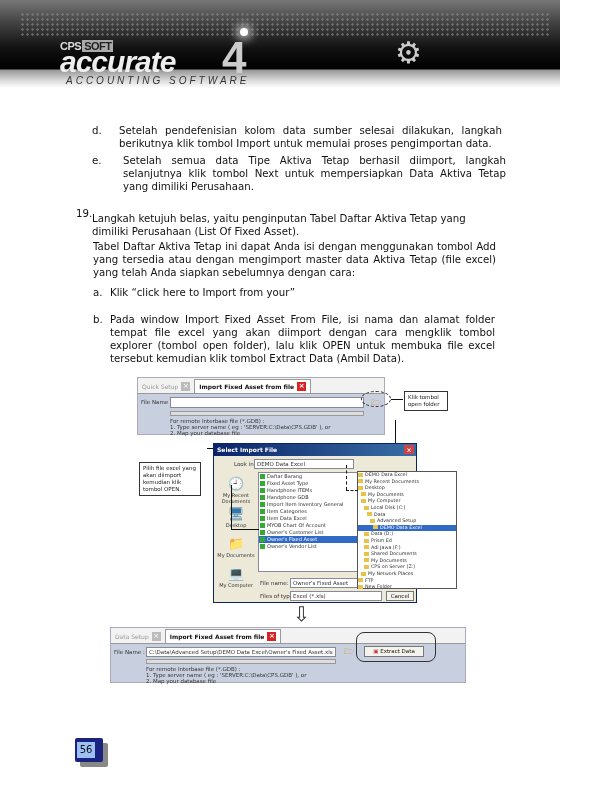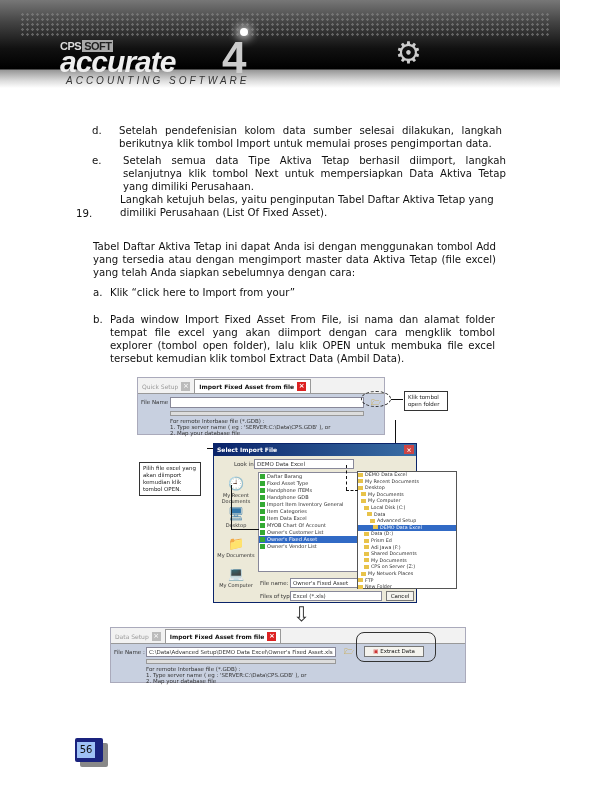--- a/index.html
+++ b/index.html
@@ -69,21 +69,21 @@
   </div>
 </div>
 
 <div class="txt" style="left:92px;top:124px;">d.</div>
 <div class="txt just" style="left:119px;top:124px;width:383px;">Setelah pendefenisian kolom data sumber selesai dilakukan, langkah berikutnya klik tombol Import untuk memulai proses pengimportan data.</div>
 
 <div class="txt" style="left:92px;top:154px;">e.</div>
 <div class="txt just" style="left:123px;top:154px;width:383px;">Setelah semua data Tipe Aktiva Tetap berhasil diimport, langkah selanjutnya klik tombol Next untuk mempersiapkan Data Aktiva Tetap yang dimiliki Perusahaan.</div>
 
 <div class="txt" style="left:76px;top:207px;">19.</div>
-<div class="txt" style="left:92px;top:193px;width:380px;margin-left:28px;">Langkah ketujuh belas, yaitu penginputan Tabel Daftar Aktiva Tetap yang dimiliki   Perusahaan (List Of Fixed Asset).</div>
+<div class="txt" style="left:92px;top:212px;width:380px;">Langkah ketujuh belas, yaitu penginputan Tabel Daftar Aktiva Tetap yang dimiliki   Perusahaan (List Of Fixed Asset).</div>
 
 <div class="txt just" style="left:93px;top:240px;width:403px;">Tabel Daftar Aktiva Tetap ini dapat Anda isi dengan menggunakan tombol Add yang tersedia atau dengan mengimport master data Aktiva Tetap (file excel) yang telah Anda siapkan sebelumnya dengan cara:</div>
 
 <div class="txt" style="left:93px;top:286px;">a.</div>
 <div class="txt" style="left:110px;top:286px;">Klik “click here to Import from your”</div>
 
 <div class="txt" style="left:93px;top:313px;">b.</div>
 <div class="txt just" style="left:110px;top:313px;width:385px;">Pada window Import Fixed Asset From File, isi nama dan alamat folder tempat file excel yang akan diimport dengan cara mengklik tombol explorer (tombol open folder), lalu klik OPEN untuk membuka file excel tersebut kemudian klik tombol Extract Data (Ambil Data).</div>
 
 <div class="shot" style="left:137px;top:377px;width:248px;height:58px;">

